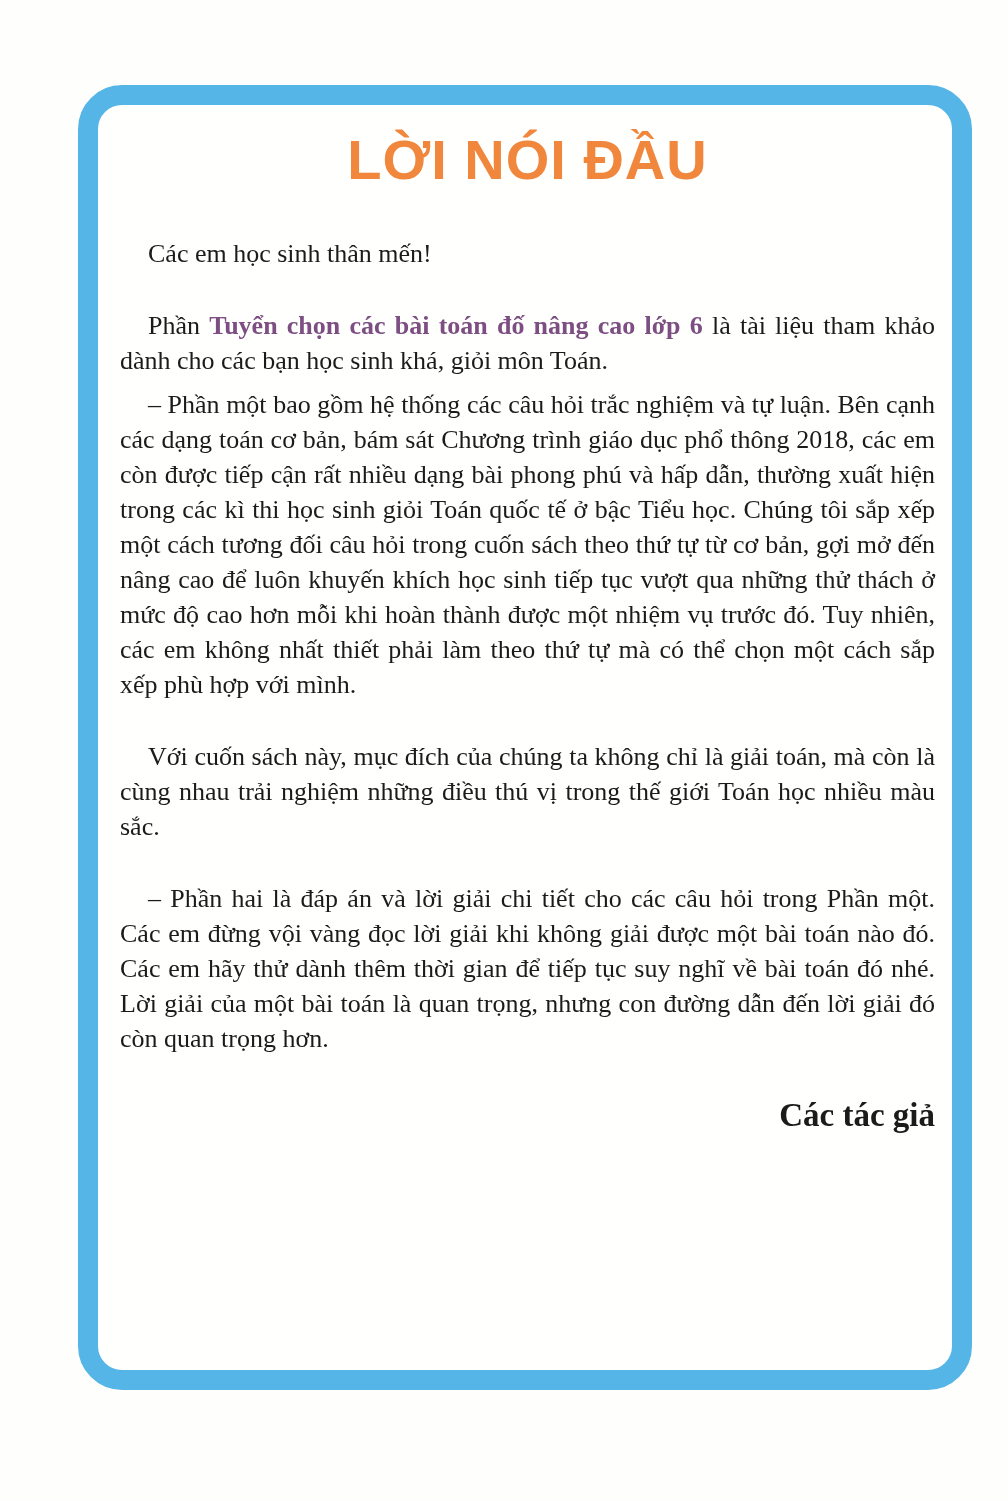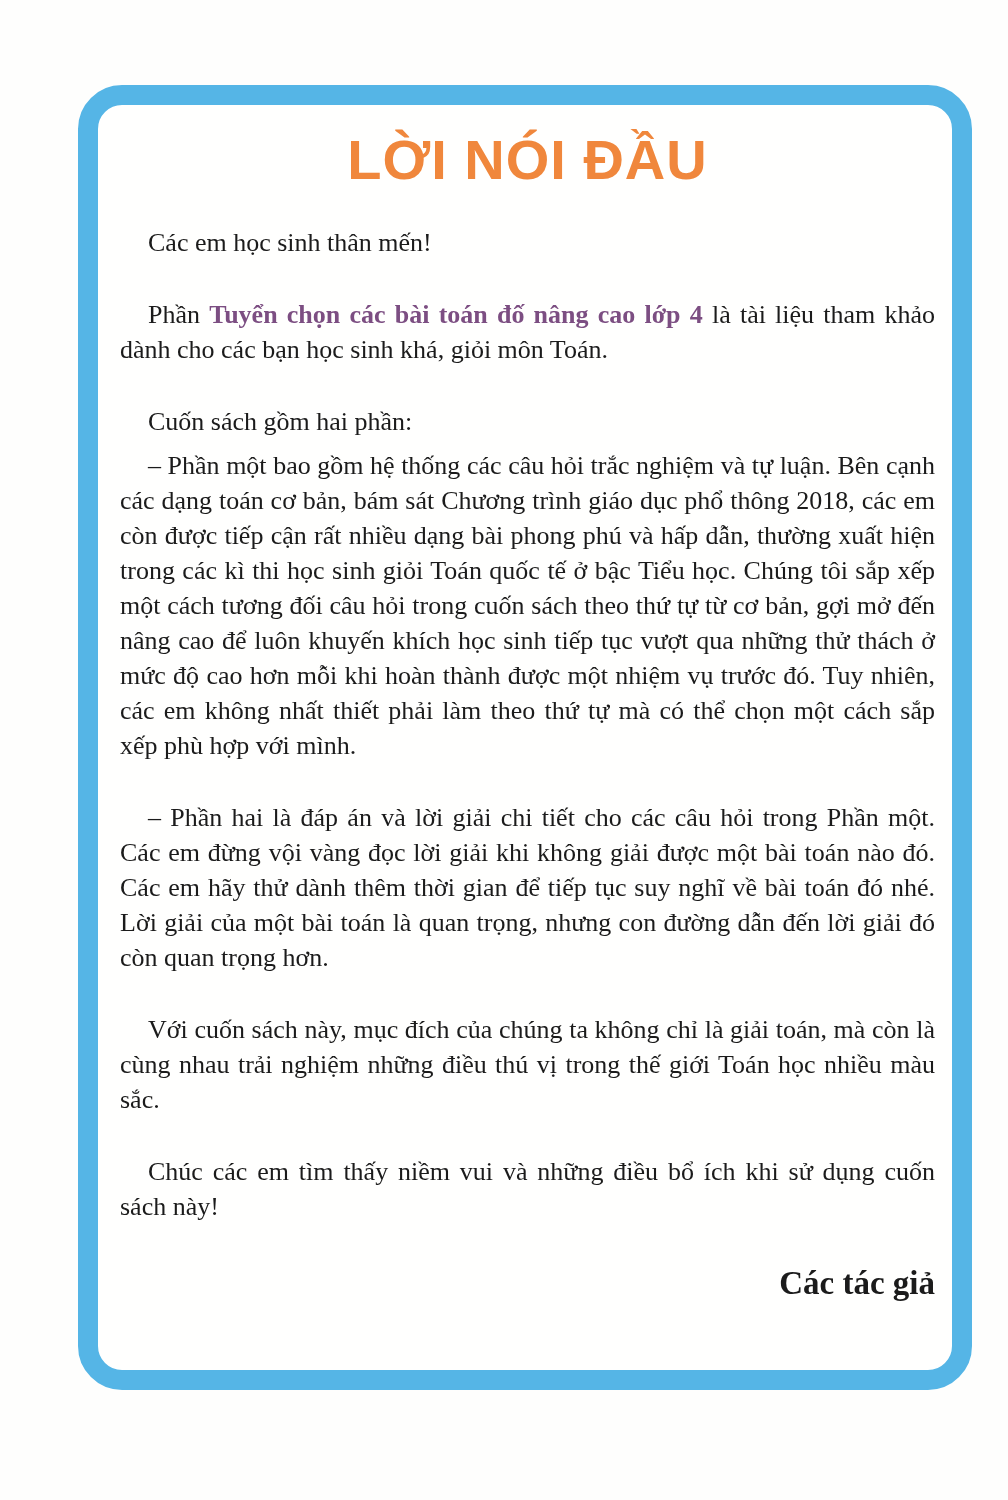--- a/index.html
+++ b/index.html
@@ -48,21 +48,21 @@
     color: var(--title, #F0873C);
   }
   p {
     margin: 0;
     font-size: 26px;
     line-height: 35px;
     text-align: justify;
     text-indent: 28px;
   }
   .greeting {
-    margin-top: 30px;
+    margin-top: 41px;
     text-align: left;
   }
   .para {
     margin-top: 37px;
   }
   .no-gap {
     margin-top: 9px;
   }
   .book-title {
     font-weight: bold;
@@ -80,29 +80,27 @@
 <body>
 
 <div class="page">
   <div class="frame">
     <div class="content">
 
       <h1 class="title">LỜI NÓI ĐẦU</h1>
 
       <p class="greeting">Các em học sinh thân mến!</p>
 
-      <p class="para"><span>Phần </span><span class="book-title">Tuyển chọn các bài toán đố nâng cao lớp 4</span><span> là tài liệu tham khảo dành cho các bạn học sinh khá, giỏi môn Toán.</span></p>
+      <p class="para"><span>Phần </span><span class="book-title">Tuyển chọn các bài toán đố nâng cao lớp 6</span><span> là tài liệu tham khảo dành cho các bạn học sinh khá, giỏi môn Toán.</span></p>
 
-      <p class="para">Cuốn sách gồm hai phần:</p>
 
       <p class="no-gap">– Phần một bao gồm hệ thống các câu hỏi trắc nghiệm và tự luận. Bên cạnh các dạng toán cơ bản, bám sát Chương trình giáo dục phổ thông 2018, các em còn được tiếp cận rất nhiều dạng bài phong phú và hấp dẫn, thường xuất hiện trong các kì thi học sinh giỏi Toán quốc tế ở bậc Tiểu học. Chúng tôi sắp xếp một cách tương đối câu hỏi trong cuốn sách theo thứ tự từ cơ bản, gợi mở đến nâng cao để luôn khuyến khích học sinh tiếp tục vượt qua những thử thách ở mức độ cao hơn mỗi khi hoàn thành được một nhiệm vụ trước đó. Tuy nhiên, các em không nhất thiết phải làm theo thứ tự mà có thể chọn một cách sắp xếp phù hợp với mình.</p>
 
+      <p class="para">Với cuốn sách này, mục đích của chúng ta không chỉ là giải toán, mà còn là cùng nhau trải nghiệm những điều thú vị trong thế giới Toán học nhiều màu sắc.</p>
+
       <p class="para">– Phần hai là đáp án và lời giải chi tiết cho các câu hỏi trong Phần một. Các em đừng vội vàng đọc lời giải khi không giải được một bài toán nào đó. Các em hãy thử dành thêm thời gian để tiếp tục suy nghĩ về bài toán đó nhé. Lời giải của một bài toán là quan trọng, nhưng con đường dẫn đến lời giải đó còn quan trọng hơn.</p>
 
-      <p class="para">Với cuốn sách này, mục đích của chúng ta không chỉ là giải toán, mà còn là cùng nhau trải nghiệm những điều thú vị trong thế giới Toán học nhiều màu sắc.</p>
-
-      <p class="para">Chúc các em tìm thấy niềm vui và những điều bổ ích khi sử dụng cuốn sách này!</p>
 
       <p class="signature">Các tác giả</p>
 
     </div>
   </div>
 </div>
 
 </body></html>

